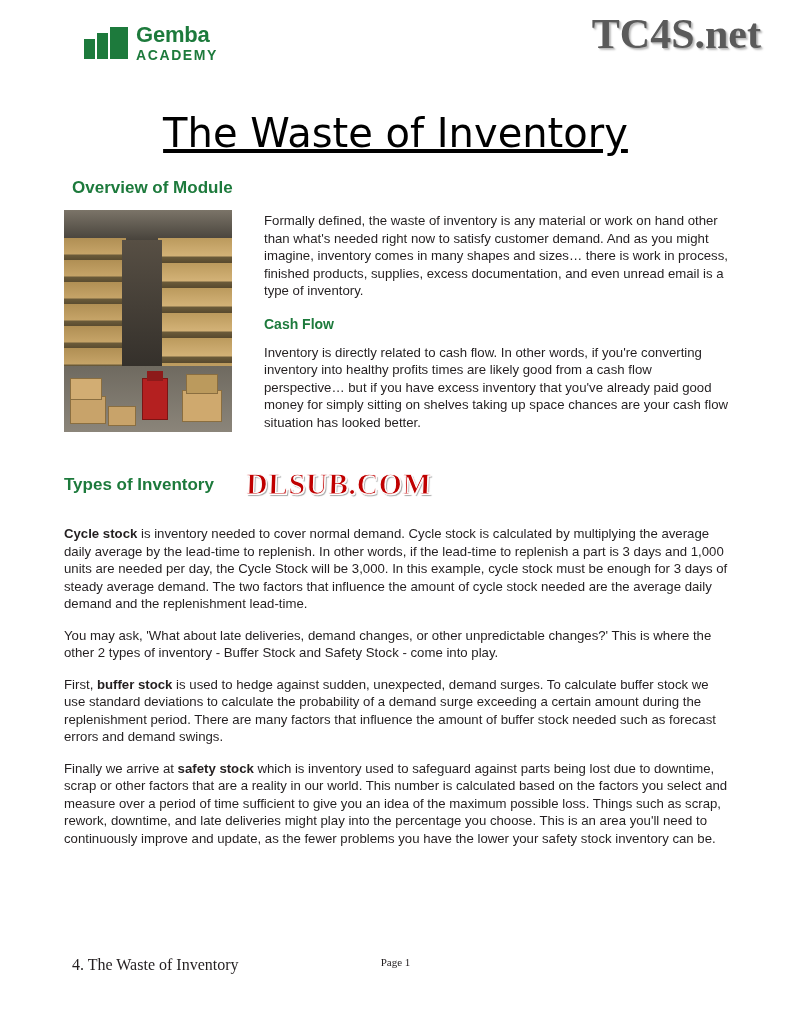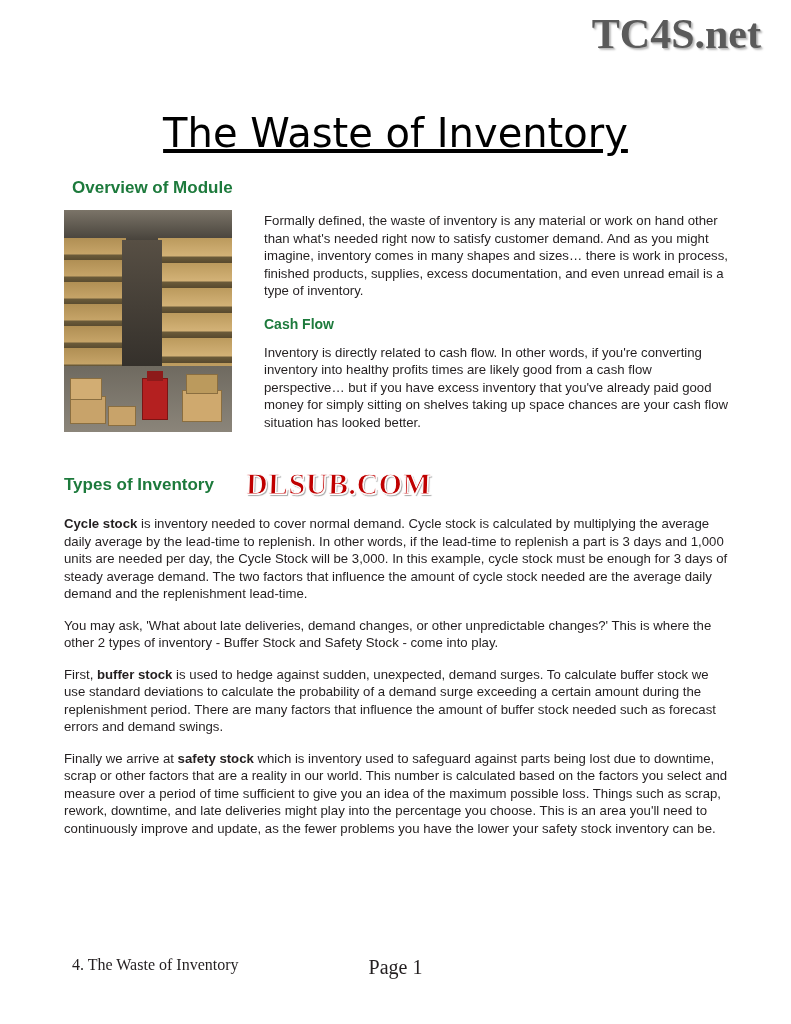--- a/index.html
+++ b/index.html
@@ -219,21 +219,21 @@
     font-family: "Liberation Serif", serif;
     font-size: 30px;
     font-weight: bold;
     color: #c00000;
     letter-spacing: 0.5px;
     text-shadow: 1px 1px 0 #ffffff, 2px 2px 1px rgba(0,0,0,0.35);
     -webkit-text-stroke: 1px #ffffff;
     transform: skewX(-2deg);
   }
 
-  .body-text { margin-top: 2px; }
+  .body-text { margin-top: 12px; }
   .body-text p { margin-bottom: 14px; }
   .body-text b { font-weight: bold; }
 
   
   .footer {
     position: absolute;
     left: 64px;
     right: 64px;
     bottom: 48px;
     height: 20px;
@@ -243,40 +243,51 @@
     left: 8px; top: 0;
     font-family: "Liberation Serif", serif;
     font-size: 16px;
     color: #231f20;
   }
   .footer .center {
     position: absolute;
     left: 0; right: 0; top: 0;
     text-align: center;
     font-family: "Liberation Serif", serif;
-    font-size: 20px;
+    font-size: 11px;
     color: #231f20;
   }
   .watermark-traders {
     position: absolute;
     right: 26px;
     bottom: 14px;
     font-family: "Liberation Serif", serif;
     font-size: 23px;
     font-weight: bold;
     color: #c40000;
     text-shadow: 1px 1px 0 #ffffff, 2px 2px 2px rgba(0,0,0,0.4);
     -webkit-text-stroke: 0.6px #ffffff;
   }
 </style>
 </head>
 <body>
 
 <div class="page">
 
+  <div class="logo-block">
+    <div class="logo-mark">
+      <div class="bar b1"></div>
+      <div class="bar b2"></div>
+      <div class="bar b3"></div>
+    </div>
+    <div class="logo-text">
+      <div class="ln1">Gemba</div>
+      <div class="ln2">ACADEMY</div>
+    </div>
+  </div>
 
   <div class="watermark-tc4s">TC4S.net</div>
 
   <div class="doc-title">The Waste of Inventory</div>
 
   <div class="content">
 
     <h2 class="section">Overview of Module</h2>
 
     <div class="overview-row">

